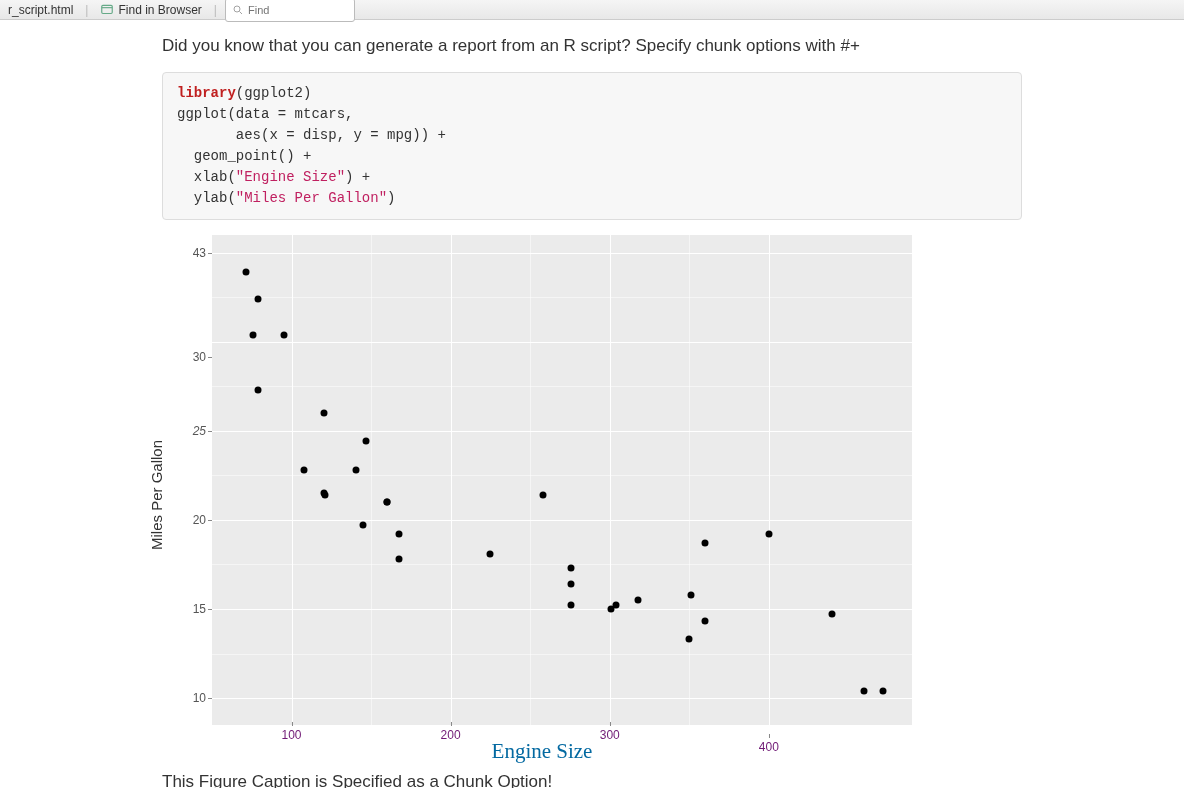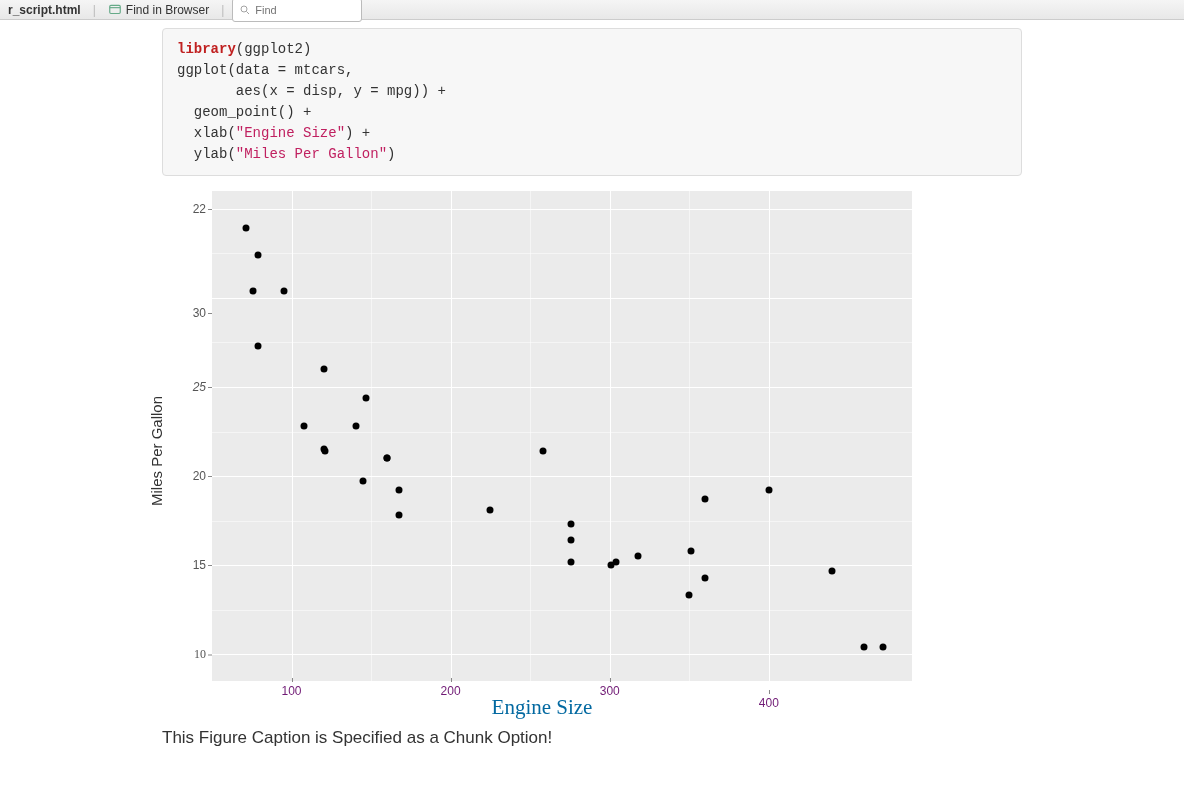--- a/index.html
+++ b/index.html
@@ -8,21 +8,21 @@
     .toolbar {
       display: flex;
       align-items: center;
       height: 20px;
       padding: 0 4px;
       background: linear-gradient(#f5f5f5, #e8e8e8);
       border-bottom: 1px solid #ccc;
       font-size: 12px;
       gap: 8px;
     }
-    .toolbar .filename { font-weight: bold; color: #333; padding: 0 4px; }
+    .toolbar .filename { font-weight: normal; color: #333; padding: 0 4px; }
     .toolbar .sep { color: #bbb; }
     .toolbar .btn { display: flex; align-items: center; gap: 4px; padding: 0 4px; color: #333; cursor: pointer; }
     .toolbar .btn svg { width: 14px; height: 14px; }
     .toolbar .findbox {
       display: flex; align-items: center;
       border: 1px solid #bbb; border-radius: 3px;
       background: #fff; height: 18px; padding: 11px 6px; gap: 4px; width: 130px;
     }
     .toolbar .findbox svg { width: 12px; height: 12px; opacity: 0.6; }
     .toolbar .findbox input {
@@ -102,20 +102,21 @@
   <span class="findbox">
     <svg viewBox="0 0 24 24" fill="none" stroke="#666" stroke-width="2">
         <circle cx="10" cy="10" r="6"></circle>
         <path d="M20 20l-5-5"></path>
       </svg>
     <input placeholder="Find" style="">
   </span>
 </div>
 
 <div class="content">
+  <p class="intro">Did you know that you can generate a report from an R script? Specify chunk options with #+</p>
 
   <pre class="codeblock"><span class="kw">library</span><span>(ggplot2)</span>
 <span>ggplot(data = mtcars,</span>
 <span>       aes(x = disp, y = mpg)) +</span>
 <span>  geom_point() +</span>
 <span>  xlab(</span><span class="str">"Engine Size"</span><span>) +</span>
 <span>  ylab(</span><span class="str">"Miles Per Gallon"</span><span>)</span></pre>
 
   <div class="plot-wrap">
     <div class="ylabel">Miles Per Gallon</div>
@@ -165,26 +166,26 @@
         <div class="point" style="left: 477.273px; top: 404.473px;"></div>
         <div class="point" style="left: 556.818px; top: 299.345px;"></div>
         <div class="point" style="left: 46.1364px; top: 155.018px;"></div>
         <div class="point" style="left: 111.841px; top: 178.182px;"></div>
         <div class="point" style="left: 71.75px; top: 99.7818px;"></div>
         <div class="point" style="left: 478.864px; top: 359.927px;"></div>
         <div class="point" style="left: 151.136px; top: 290.436px;"></div>
         <div class="point" style="left: 399.318px; top: 374.182px;"></div>
         <div class="point" style="left: 112.955px; top: 260.145px;"></div>
       </div>
-  <div class="ytick" style="top: 468.273px; font-family: Liberation Serif, serif;">10</div>
+  <div class="ytick" style="top: 468.273px;">10</div>
       <div class="ytick" style="top: 379.182px;">15</div>
       <div class="ytick" style="top: 290.091px;">20</div>
       <div class="ytick" style="top: 201px; font-style: italic;">25</div>
       <div class="ytick" style="top: 127px;">30</div>
-      <div class="ytick" style="top: 22.8182px;">22</div>
+      <div class="ytick" style="top: 22.8182px;">43</div>
       <div class="xtick" style="left: 129.545px;">100</div>
       <div class="xtick" style="left: 288.636px;">200</div>
       <div class="xtick" style="left: 447.727px;">300</div>
       <div class="xtick" style="left: 606.818px; margin-top: 12px;">400</div>
     </div>
 
   <p class="caption">This Figure Caption is Specified as a Chunk Option!</p>
 </div>
 
 <div class="watermark"></div>

